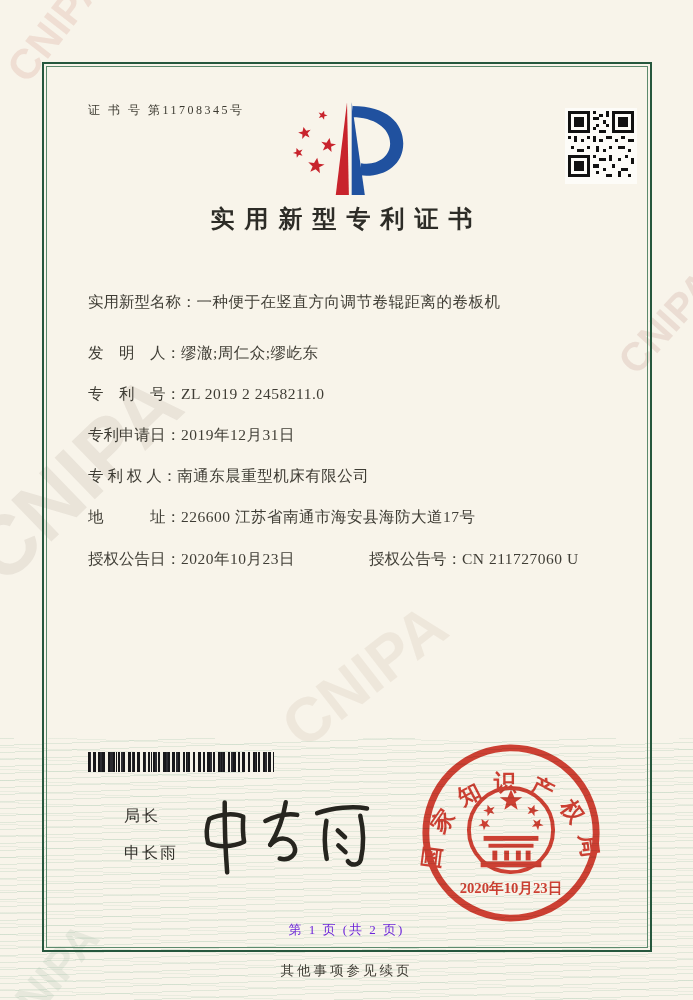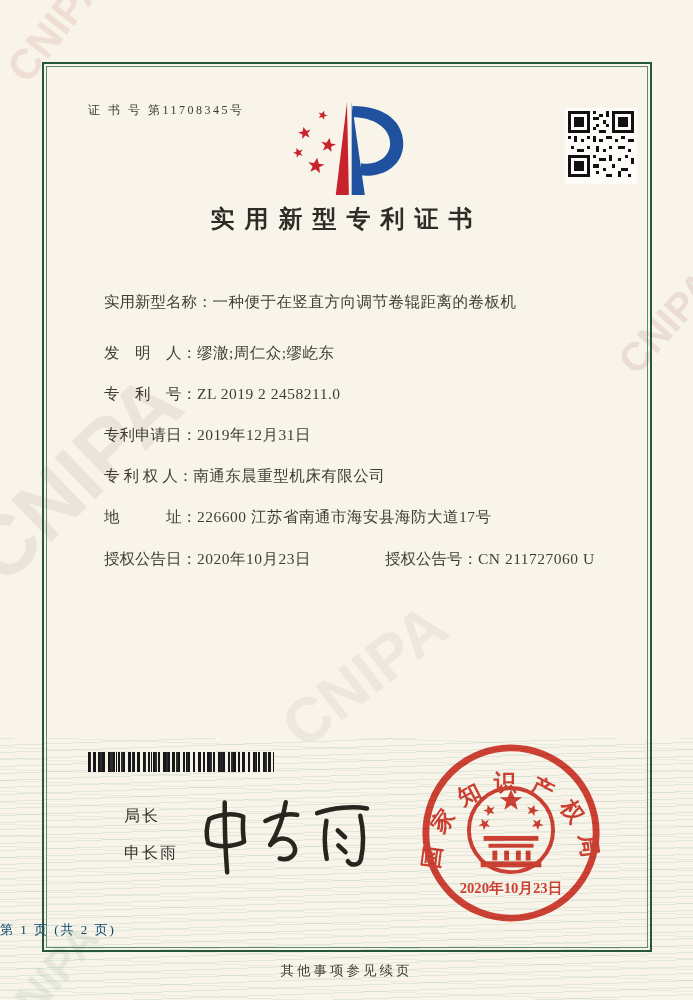--- a/index.html
+++ b/index.html
@@ -35,21 +35,21 @@
     position:absolute;left:88px;top:102px;z-index:5;
     font-size:12px;letter-spacing:2.5px;color:#3c3a31;
   }
   .logo{position:absolute;left:50%;top:98px;transform:translateX(-50%);z-index:5;}
   .qr{position:absolute;left:565px;top:108px;z-index:5;background:#fdfcf8;padding:3px;}
   .title{
     position:absolute;left:0;top:203px;width:100%;text-align:center;z-index:5;
     font-size:24px;font-weight:bold;letter-spacing:10px;color:#2d2c27;
   }
   .fields{position:absolute;left:88px;top:0;width:522px;z-index:5;font-size:15.5px;}
-  .frow{position:absolute;left:16px;white-space:nowrap;}
+  .frow{position:absolute;left:0;white-space:nowrap;}
   .frow .lab{color:#3f3d35;}
   .frow .val{color:#3f3d35;letter-spacing:0.5px;}
   .r0{top:292px;} .r1{top:343px;} .r2{top:384px;} .r3{top:425px;}
   .r4{top:466px;} .r5{top:507px;} .r6{top:549px;}
   .grant-gap{display:inline-block;width:74px;}
   .body-text{
     position:absolute;left:88px;top:590px;width:522px;z-index:5;
     font-size:14.5px;line-height:1.92;text-align:justify;color:#45433b;
   }
   .body-text p{margin:0;text-indent:2em;}
@@ -59,22 +59,22 @@
     background-image:
       repeating-linear-gradient(90deg,#17171a 0 2px,rgba(0,0,0,0) 2px 5px),
       repeating-linear-gradient(90deg,#17171a 0 1px,rgba(0,0,0,0) 1px 7px),
       repeating-linear-gradient(90deg,#2b2b30 0 3px,rgba(0,0,0,0) 3px 11px);
   }
   .bureau{position:absolute;left:88px;top:806px;z-index:6;font-size:16px;letter-spacing:2px;color:#33322c;margin-left:36px;}
   .bureau .line2{margin-top:16px;}
   .signature{position:absolute;left:192px;top:792px;z-index:6;transform:rotate(-2deg);}
   .seal{position:absolute;left:418px;top:740px;z-index:7;opacity:0.92;mix-blend-mode:multiply;}
   .page-info{
-    position:absolute;left:0;top:921px;width:100%;z-index:6;
-    font-size:13px;letter-spacing:2px;color:#0c4a6e;
+    position:absolute;left:0;top:921px;width:100%;text-align:center;z-index:6;
+    font-size:13px;letter-spacing:2px;color:#6d28d9;
   }
   .cont-note{
     position:absolute;left:0;top:962px;width:100%;text-align:center;z-index:6;
     font-size:13.5px;letter-spacing:3px;color:#3f3d35;
   }
 </style>
 </head>
 <body>
 
 <div class="watermark wm1">CNIPA</div>

